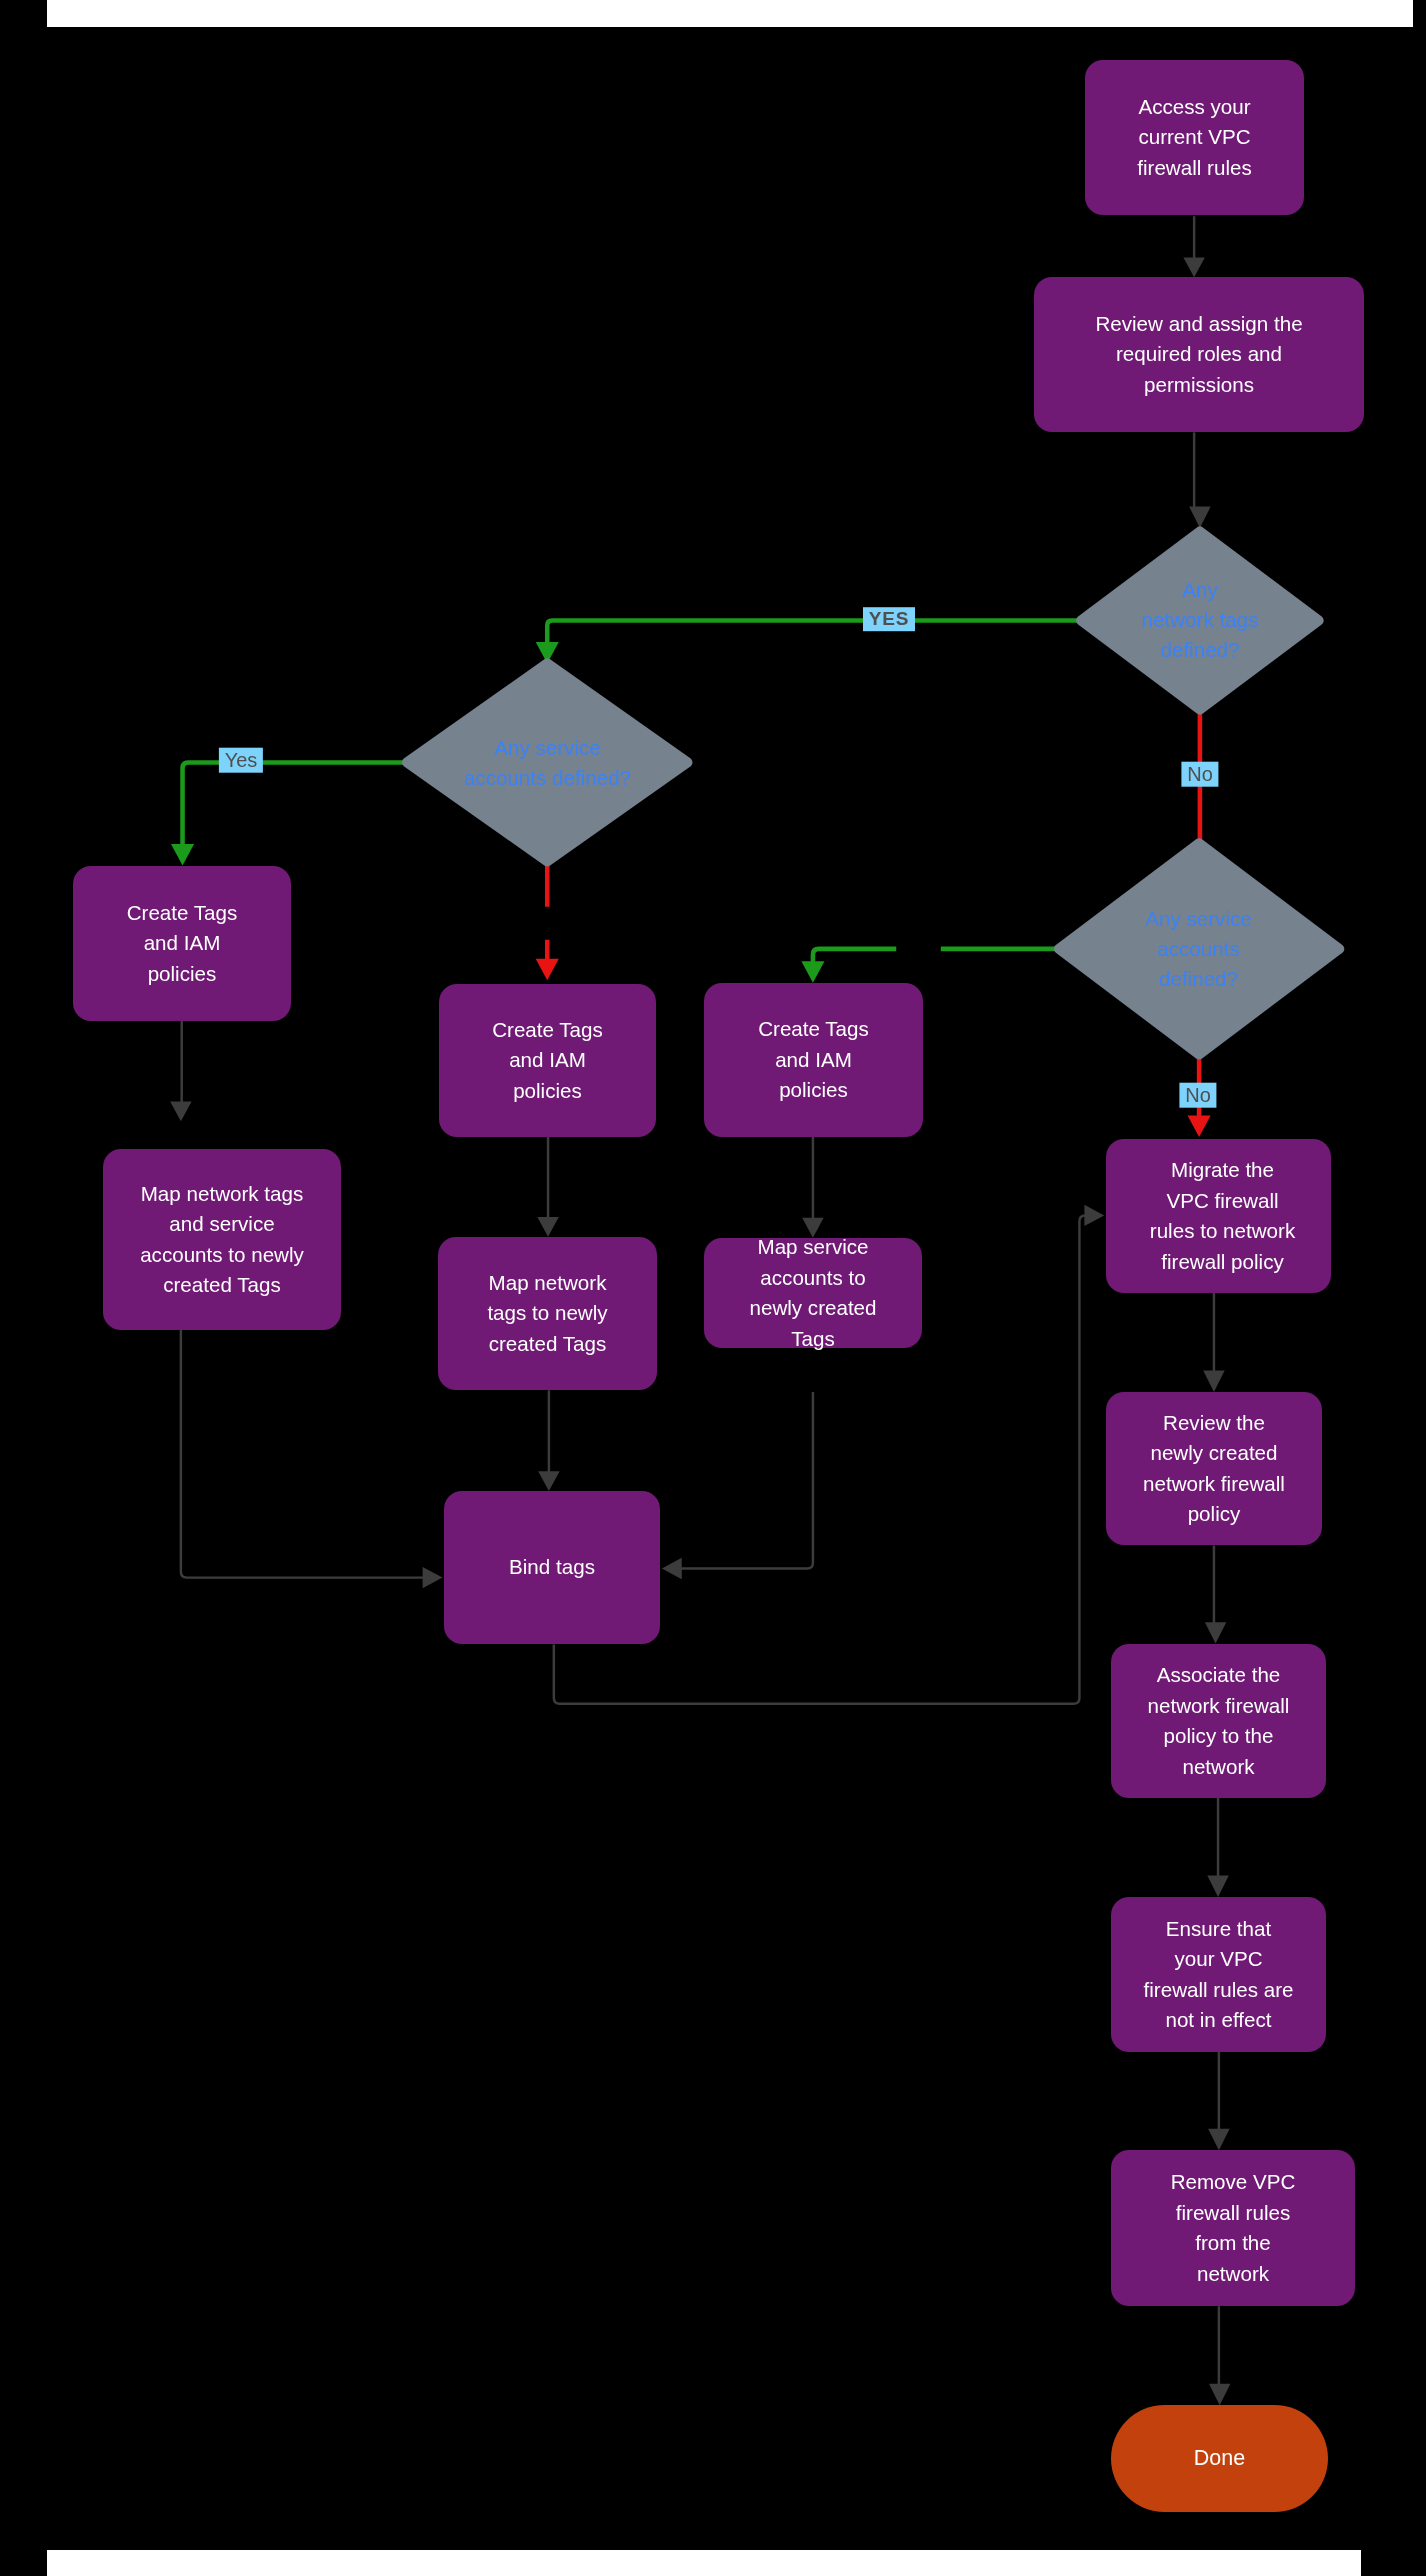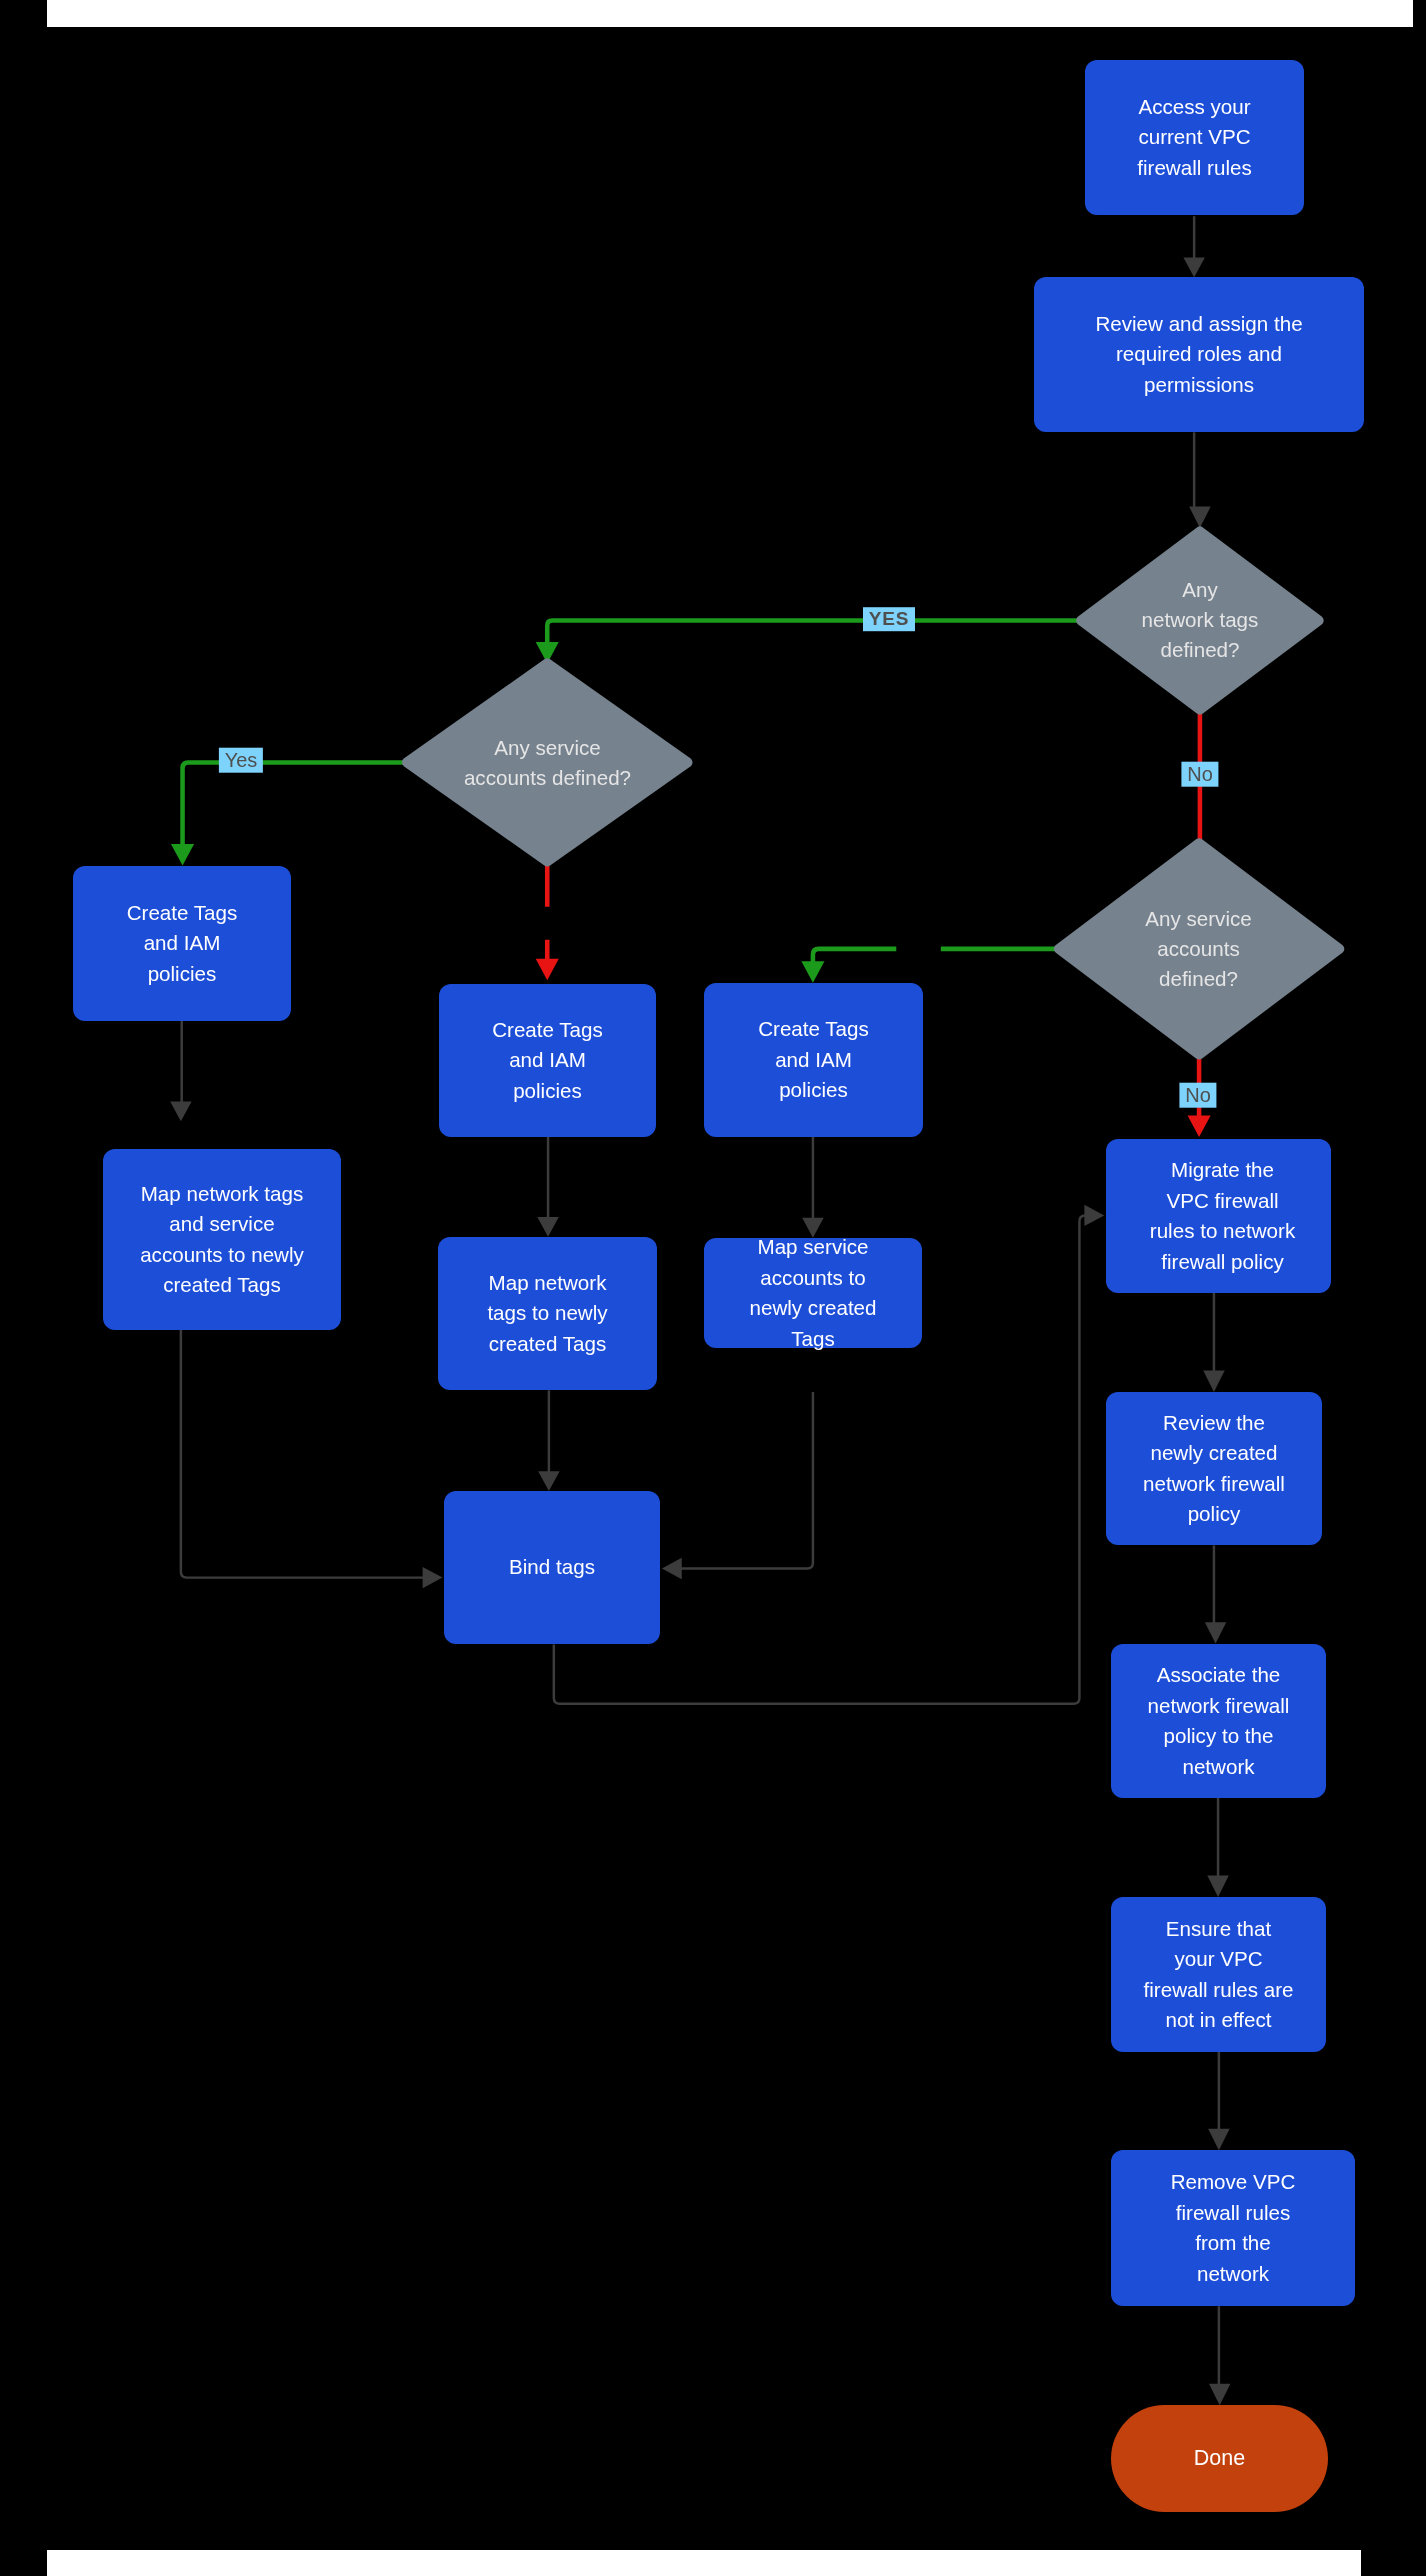--- a/index.html
+++ b/index.html
@@ -9,25 +9,25 @@
   #edges{position:absolute;left:0;top:0;}
   .edge-gray{stroke:#3C3C3C;stroke-width:3;fill:none;}
   .edge-green{stroke:#1B9A1B;stroke-width:5.5;fill:none;}
   .edge-red{stroke:#E81313;stroke-width:5.5;fill:none;}
   .ah-gray{fill:#3C3C3C;}
   .ah-green{fill:#1B9A1B;}
   .ah-red{fill:#E81313;}
   .diamond{fill:#76828E;stroke:#76828E;stroke-width:12;stroke-linejoin:round;}
   .node{position:absolute;display:flex;align-items:center;justify-content:center;
         text-align:center;color:#fff;font-size:20.6px;line-height:30.5px;}
-  .process{background:#1d4ed8;border-radius:12px;}
+  .process{background:#701a75;border-radius:18px;}
   .terminator{background:#c2410c;border-radius:54px;}
   .node-label{white-space:pre-line;}
   .diamond-label{position:absolute;display:flex;align-items:center;justify-content:center;
-        text-align:center;color:#e5e5e5;font-size:20.6px;line-height:30px;}
+        text-align:center;color:#3b82f6;font-size:20.6px;line-height:30px;}
   .edge-label{position:absolute;transform:translate(-50%,-50%);color:#4F4F4F;
         background:#7dd3fc;padding:0.8px 5.8px;font-size:20px;}
   .edge-label.caps{font-weight:bold;font-size:19px;letter-spacing:0.8px;}
 </style>
 </head>
 <body>
 
 <div id="canvas">
 
   <div class="margin-bar" style="left:47px;top:0;width:1366px;height:27px;"></div>

